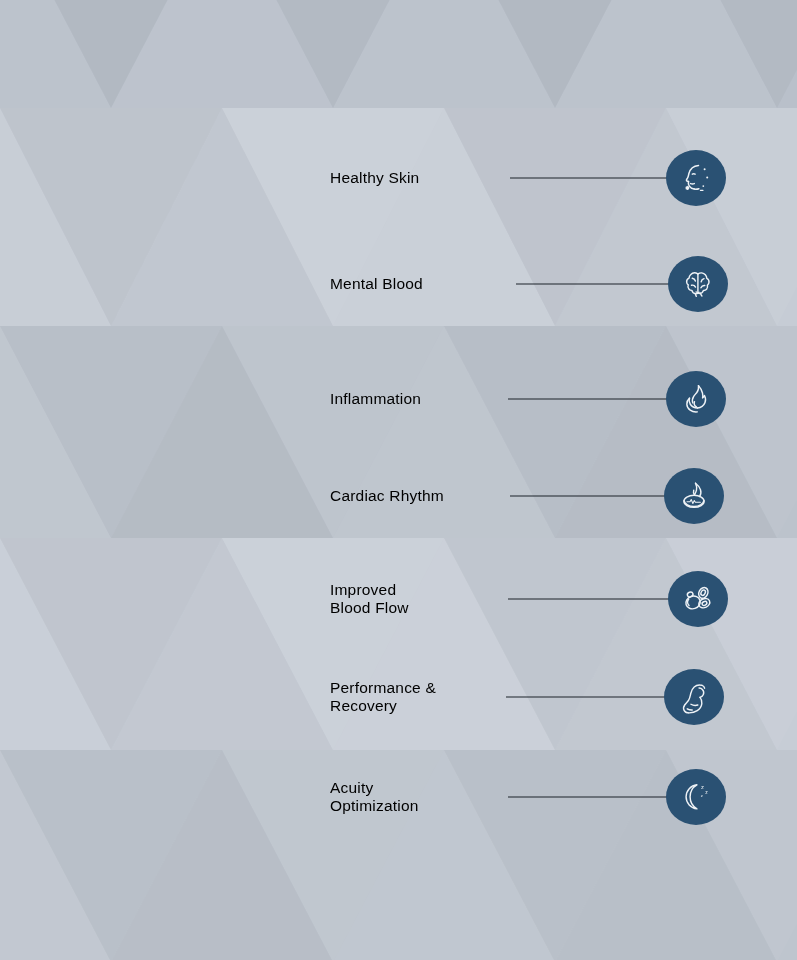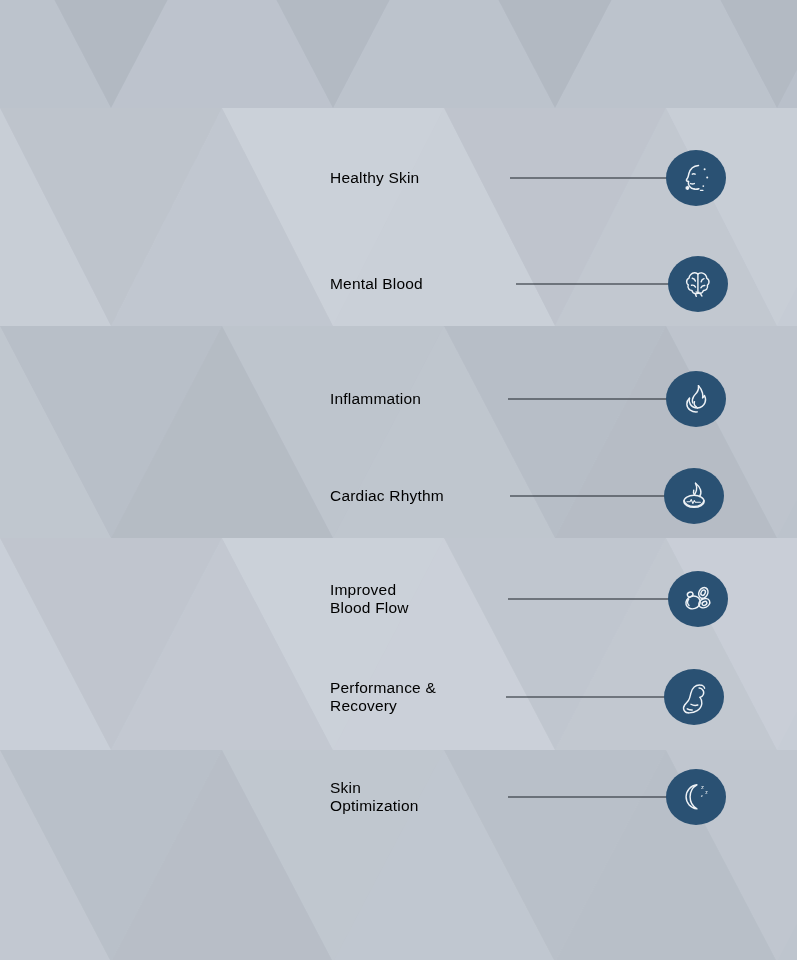--- a/index.html
+++ b/index.html
@@ -248,21 +248,21 @@
                      c-0.9 -1.0 -2.2 -1.5 -3.5 -1.5"></path>
             <path d="M30.4 9.8 c1.4 0.4 2.4 1.6 2.7 3.0"></path>
             <path d="M18.8 29.6 c2.2 1.3 4.8 1.6 7.2 0.8"></path>
             <path d="M14.9 34.4 c1.6 0.9 3.4 1.3 5.2 1.2"></path>
           </g>
         </svg>
       </div>
     </div>
 
     <div class="row" style="top:797px">
-      <div class="row-label">Skin
+      <div class="row-label">Acuity
 Optimization</div>
       <div class="row-line" style="left:508px;width:168px"></div>
       <div class="row-icon" style="left:666px">
         <svg width="42" height="42" viewBox="0 0 44 44">
           <g class="ico-stroke">
             <path d="M23.0 9.2 c-6.4 0.6 -11.4 6.0 -11.4 12.6 c0 6.6 5.0 12.0 11.4 12.6
                      c-4.3 -2.4 -7.2 -7.0 -7.2 -12.6 c0 -5.6 2.9 -10.2 7.2 -12.6 z"></path>
           </g>
           <g class="ico-txt">
             <text x="28.8" y="14.0" font-size="6.2" text-anchor="middle">z</text>

